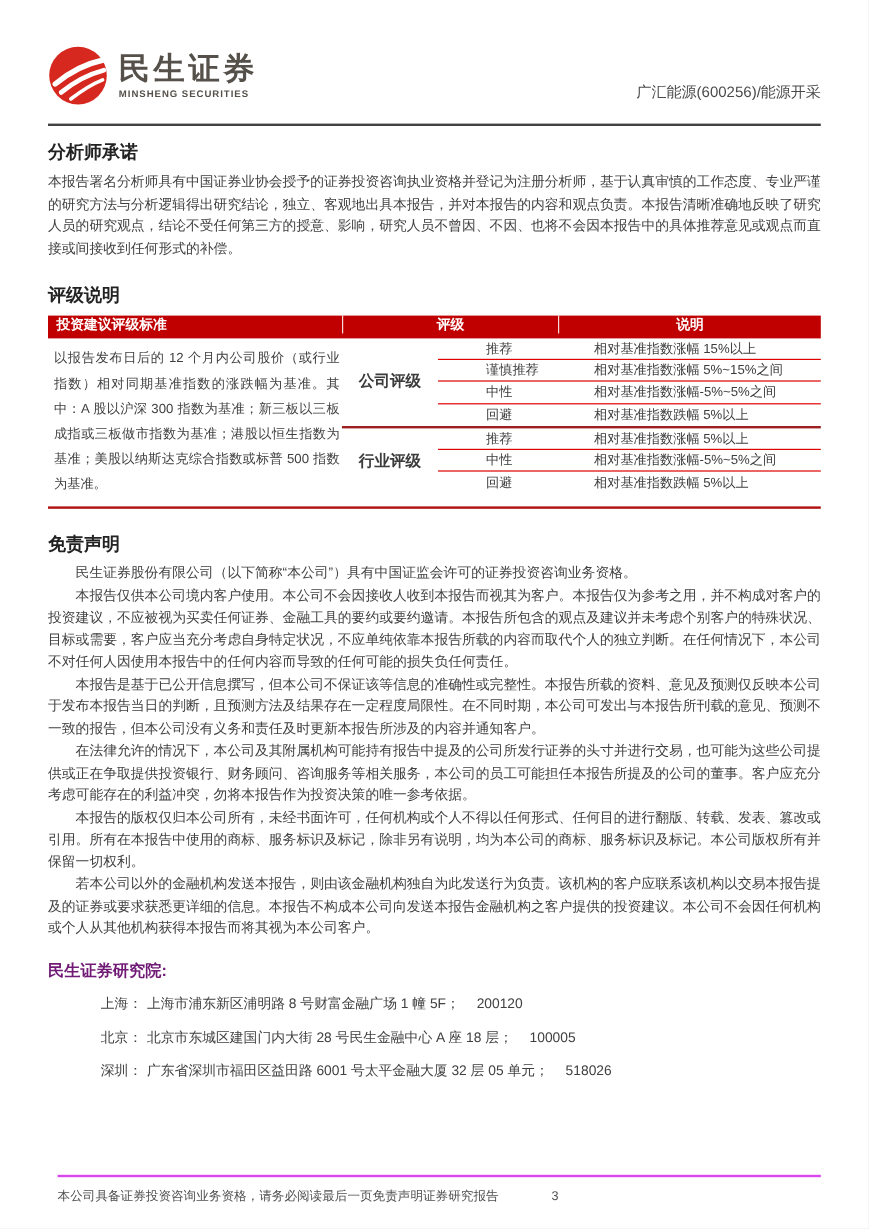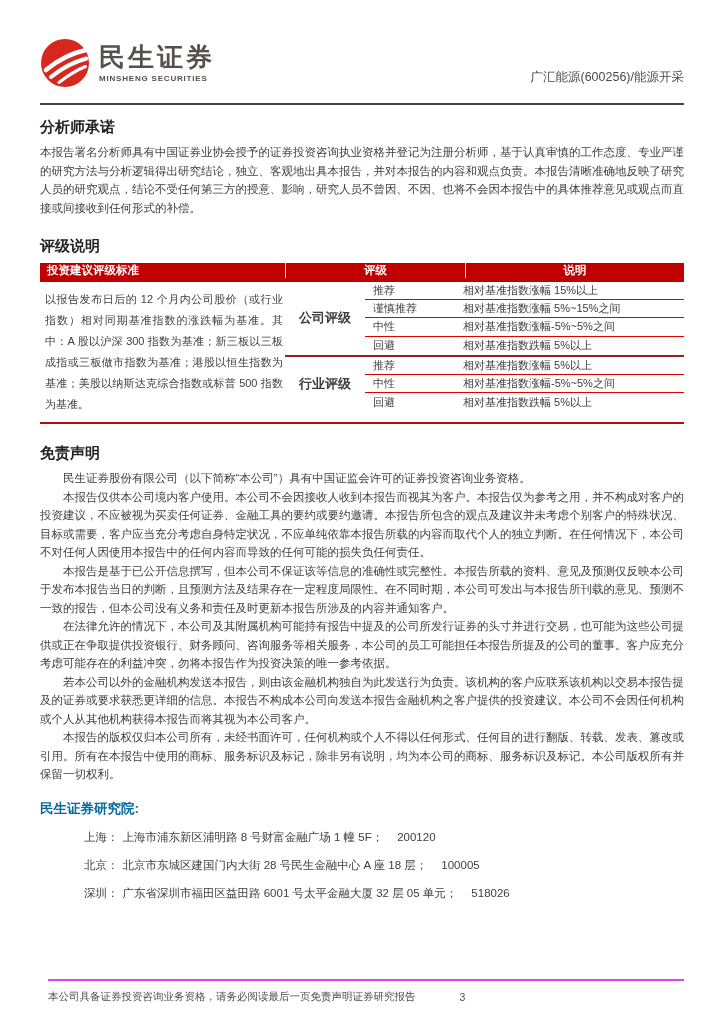--- a/index.html
+++ b/index.html
@@ -36,25 +36,25 @@
   .rt-head .h3 { flex:1; text-align:center; border-left:1px solid rgba(255,255,255,.85); }
   .rt-body { display:flex; }
   .std-col { width:245px; padding:7px 2px 7px 5px; display:flex; align-items:center; line-height:21px; text-align:justify; font-size:11px; color:#404040; }
   .right-wrap { flex:1; display:flex; flex-direction:column; }
   .grp { display:flex; }
   .grp.first { border-bottom:2px solid #9e1f1f; }
   .grp-label { width:80px; display:flex; align-items:center; justify-content:center; font-weight:bold; color:#3c3c3c; font-size:13px; }
   .grp-rows { flex:1; display:flex; flex-direction:column; }
   .rrow { display:flex; height:18.2px; align-items:center; }
   .rrow.sep { border-bottom:1.5px solid #e00000; }
-  .rrow .rname { width:98px; padding-left:8px; color:#3c3c3c; }
+  .rrow .rname { width:98px; padding-left:8px; color:#3c3c3c;margin-left:32px; }
   .rrow .rdesc { flex:1; color:#3c3c3c; }
 
   
-  .inst-title { font-size:13.5px; font-weight:bold; color:#0369a1; margin-top:16px; }
+  .inst-title { font-size:13.5px; font-weight:bold; color:#701a75; margin-top:16px; }
   .office { font-size:11.5px; color:#404040; line-height:28px;margin-left:44px; }
   .offices { margin-top:5px; }
   .office .post { margin-left:14px; }
   .office .colon { margin-right:4px; }
 
   
   .footer {
     position:absolute; left:48px; right:40px; bottom:20px;
     border-top:2px solid #d946ef; padding-top:9px;
     display:flex; align-items:center;
@@ -138,22 +138,22 @@
       </div>
     </div>
   </div>
 
   <h2 class="sec mt">免责声明</h2>
   <div class="disc">
     <p class="para">民生证券股份有限公司（以下简称“本公司”）具有中国证监会许可的证券投资咨询业务资格。</p>
     <p class="para">本报告仅供本公司境内客户使用。本公司不会因接收人收到本报告而视其为客户。本报告仅为参考之用，并不构成对客户的投资建议，不应被视为买卖任何证券、金融工具的要约或要约邀请。本报告所包含的观点及建议并未考虑个别客户的特殊状况、目标或需要，客户应当充分考虑自身特定状况，不应单纯依靠本报告所载的内容而取代个人的独立判断。在任何情况下，本公司不对任何人因使用本报告中的任何内容而导致的任何可能的损失负任何责任。</p>
     <p class="para">本报告是基于已公开信息撰写，但本公司不保证该等信息的准确性或完整性。本报告所载的资料、意见及预测仅反映本公司于发布本报告当日的判断，且预测方法及结果存在一定程度局限性。在不同时期，本公司可发出与本报告所刊载的意见、预测不一致的报告，但本公司没有义务和责任及时更新本报告所涉及的内容并通知客户。</p>
     <p class="para">在法律允许的情况下，本公司及其附属机构可能持有报告中提及的公司所发行证券的头寸并进行交易，也可能为这些公司提供或正在争取提供投资银行、财务顾问、咨询服务等相关服务，本公司的员工可能担任本报告所提及的公司的董事。客户应充分考虑可能存在的利益冲突，勿将本报告作为投资决策的唯一参考依据。</p>
+    <p class="para">本报告的版权仅归本公司所有，未经书面许可，任何机构或个人不得以任何形式、任何目的进行翻版、转载、发表、篡改或引用。所有在本报告中使用的商标、服务标识及标记，除非另有说明，均为本公司的商标、服务标识及标记。本公司版权所有并保留一切权利。</p>
     <p class="para">若本公司以外的金融机构发送本报告，则由该金融机构独自为此发送行为负责。该机构的客户应联系该机构以交易本报告提及的证券或要求获悉更详细的信息。本报告不构成本公司向发送本报告金融机构之客户提供的投资建议。本公司不会因任何机构或个人从其他机构获得本报告而将其视为本公司客户。</p>
-    <p class="para">本报告的版权仅归本公司所有，未经书面许可，任何机构或个人不得以任何形式、任何目的进行翻版、转载、发表、篡改或引用。所有在本报告中使用的商标、服务标识及标记，除非另有说明，均为本公司的商标、服务标识及标记。本公司版权所有并保留一切权利。</p>
   </div>
 
   <div class="inst-title">民生证券研究院:</div>
   <div class="offices">
     <div class="office">
       <span>上海</span><span class="colon">：</span><span>上海市浦东新区浦明路 8 号财富金融广场 1 幢 5F；</span><span class="post">200120</span>
     </div>
     <div class="office">
       <span>北京</span><span class="colon">：</span><span>北京市东城区建国门内大街 28 号民生金融中心 A 座 18 层；</span><span class="post">100005</span>
     </div>

